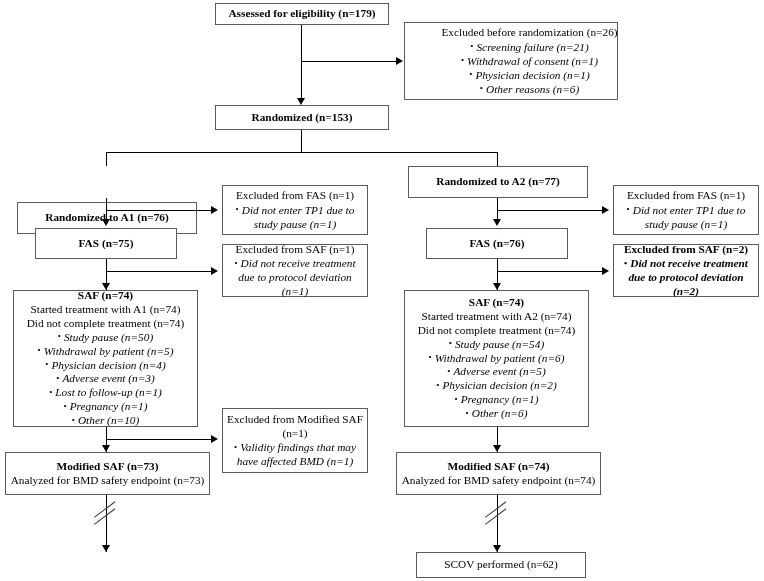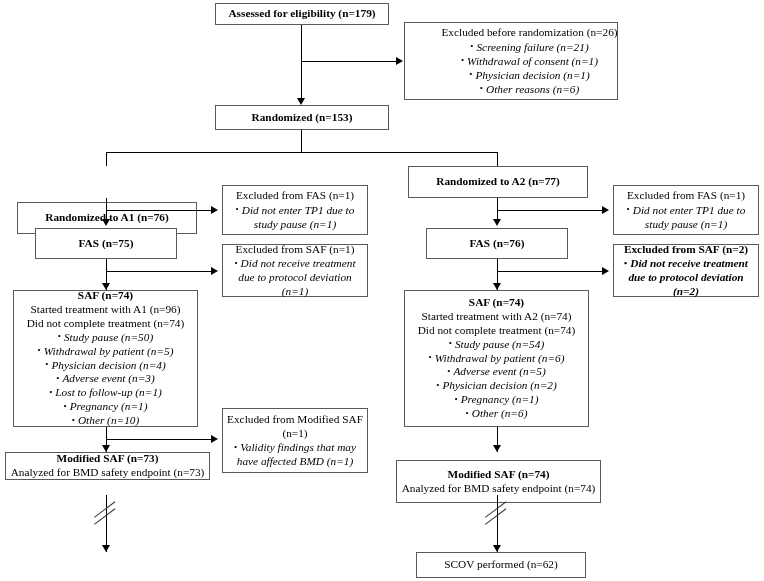--- a/index.html
+++ b/index.html
@@ -172,21 +172,21 @@
 
   <div class="box excl" style="left:222px; top:244px; width:146px; height:53px;">
     <div class="etitle">Excluded from SAF (n=1)</div>
     <ul>
       <li><span class="bul">•</span><span>Did not receive treatment due to protocol deviation (n=1)</span></li>
     </ul>
   </div>
 
   <div class="box" style="left:13px; top:290px; width:185px; height:137px;">
     <div class="hdr">SAF (n=74)</div>
-    <div class="ln">Started treatment with A1 (n=96)</div>
+    <div class="ln">Started treatment with A1 (n=74)</div>
     <div class="ln">Did not complete treatment (n=74)</div>
     <ul>
       <li><span class="bul">•</span><span>Study pause (n=50)</span></li>
       <li><span class="bul">•</span><span>Withdrawal by patient (n=5)</span></li>
       <li><span class="bul">•</span><span>Physician decision (n=4)</span></li>
       <li><span class="bul">•</span><span>Adverse event (n=3)</span></li>
       <li><span class="bul">•</span><span>Lost to follow-up (n=1)</span></li>
       <li><span class="bul">•</span><span>Pregnancy (n=1)</span></li>
       <li><span class="bul">•</span><span>Other (n=10)</span></li>
     </ul>
@@ -197,21 +197,21 @@
   <div class="hline" style="left:106px; top:439px; width:106px;"></div>
   <div class="arrow-r" style="left:211px; top:435px;"></div>
 
   <div class="box excl" style="left:222px; top:408px; width:146px; height:65px;justify-content:center;">
     <div class="etitle wrap">Excluded from Modified SAF (n=1)</div>
     <ul>
       <li><span class="bul">•</span><span>Validity findings that may have affected BMD  (n=1)</span></li>
     </ul>
   </div>
 
-  <div class="box" style="left:5px; top:452px; width:205px; height:28px;">
+  <div class="box" style="left:5px; top:452px; width:205px; height:43px;">
     <div class="hdr">Modified SAF (n=73)</div>
     <div class="ln">Analyzed for BMD safety endpoint (n=73)</div>
   </div>
 
   <div class="vline" style="left:106px; top:495px; height:57px;"></div>
   <div class="brk" style="left:94px; top:505px;">
     <i class="a"></i>
       <i class="b"></i>
   </div>
   <div class="arrow-d" style="left:102px; top:545px;"></div>
@@ -259,21 +259,21 @@
       <li><span class="bul">•</span><span>Adverse event (n=5)</span></li>
       <li><span class="bul">•</span><span>Physician decision (n=2)</span></li>
       <li><span class="bul">•</span><span>Pregnancy (n=1)</span></li>
       <li><span class="bul">•</span><span>Other (n=6)</span></li>
     </ul>
   </div>
 
   <div class="vline" style="left:497px; top:427px; height:25px;"></div>
   <div class="arrow-d" style="left:493px; top:445px;"></div>
 
-  <div class="box" style="left:396px; top:452px; width:205px; height:43px;margin-top:8px;">
+  <div class="box" style="left:396px; top:452px; width:205px; height:43px;">
     <div class="hdr">Modified SAF (n=74)</div>
     <div class="ln">Analyzed for BMD safety endpoint (n=74)</div>
   </div>
 
   <div class="vline" style="left:497px; top:495px; height:57px;"></div>
   <div class="brk" style="left:485px; top:505px;">
     <i class="a"></i>
       <i class="b"></i>
   </div>
   <div class="arrow-d" style="left:493px; top:545px;"></div>

